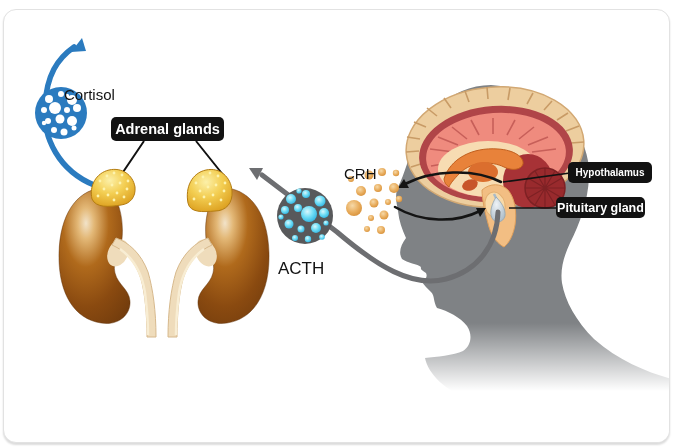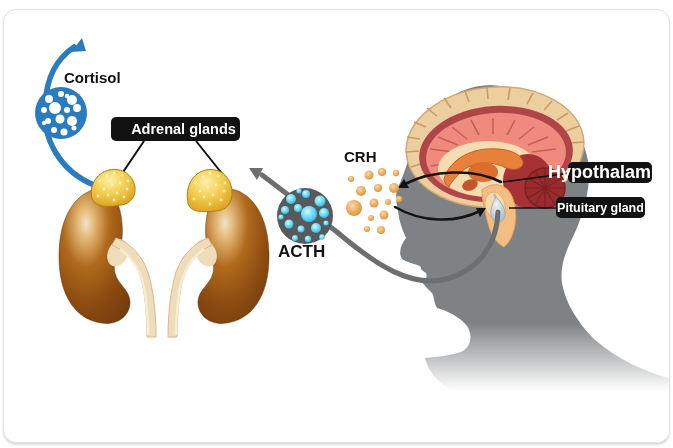--- a/index.html
+++ b/index.html
@@ -1,29 +1,29 @@
 <!DOCTYPE html>
 <html><head>
 <meta charset="utf-8">
 <style>
   html,body{margin:0;padding:0;width:673px;height:448px;background:#ffffff;
     font-family:"Liberation Sans",sans-serif;}
   .card{position:absolute;left:3px;top:9px;width:665px;height:432px;
     background:#ffffff;border:1px solid #e2e2e2;border-radius:13px;
     box-shadow:0 2px 2px rgba(0,0,0,.14);overflow:hidden;}
   .art{position:absolute;left:0;top:-9px;width:673px;height:448px;}
-  .lbl-plain{position:absolute;font-weight:700;color:#121212;white-space:nowrap;}
+  .lbl-plain{position:absolute;font-weight:400;color:#121212;white-space:nowrap;margin-top:17px;}
   .lbl-box{position:absolute;background:#121212;color:#ffffff;font-weight:700;
     border-radius:5px;display:flex;align-items:center;justify-content:center;
     white-space:nowrap;}
   #cortisol-label{left:60px;top:59px;font-size:15px;}
   #acth-label{left:274px;top:232px;font-size:17px;}
   #crh-label{left:340px;top:138px;font-size:15px;text-align:center;}
-  #adrenal-label{left:107px;top:107px;width:113px;height:24px;font-size:14.5px;padding-left:16px;}
-  #hypothalamus-label{left:564px;top:152px;width:84px;height:21px;font-size:18px;}
+  #adrenal-label{left:107px;top:107px;width:113px;height:24px;font-size:14.5px;}
+  #hypothalamus-label{left:564px;top:152px;width:84px;height:21px;font-size:10px;}
   #pituitary-label{left:552px;top:187px;width:89px;height:21px;font-size:12.5px;text-align:center;}
 </style>
 </head>
 <body>
 
 <div class="card">
 <svg class="art" viewBox="0 0 673 448">
   <defs>
     <radialGradient id="kidneyG" cx="0.38" cy="0.26" r="0.95">
       <stop offset="0" stop-color="#F2E3C9"></stop>

